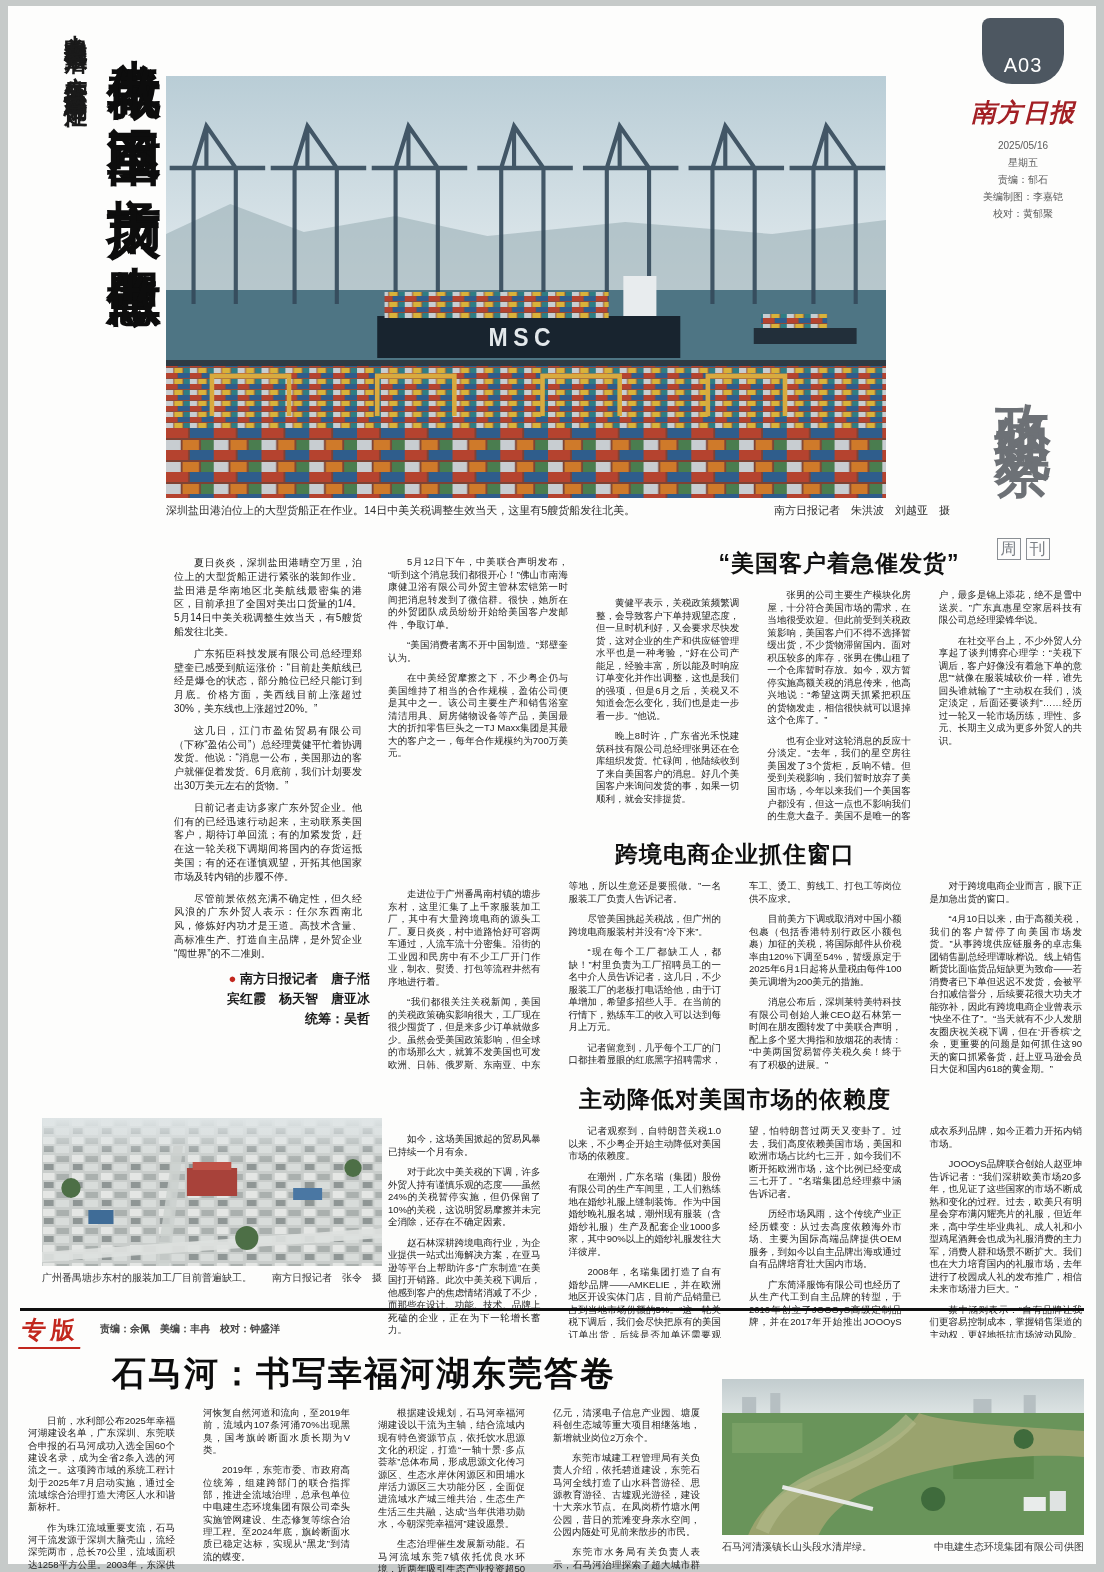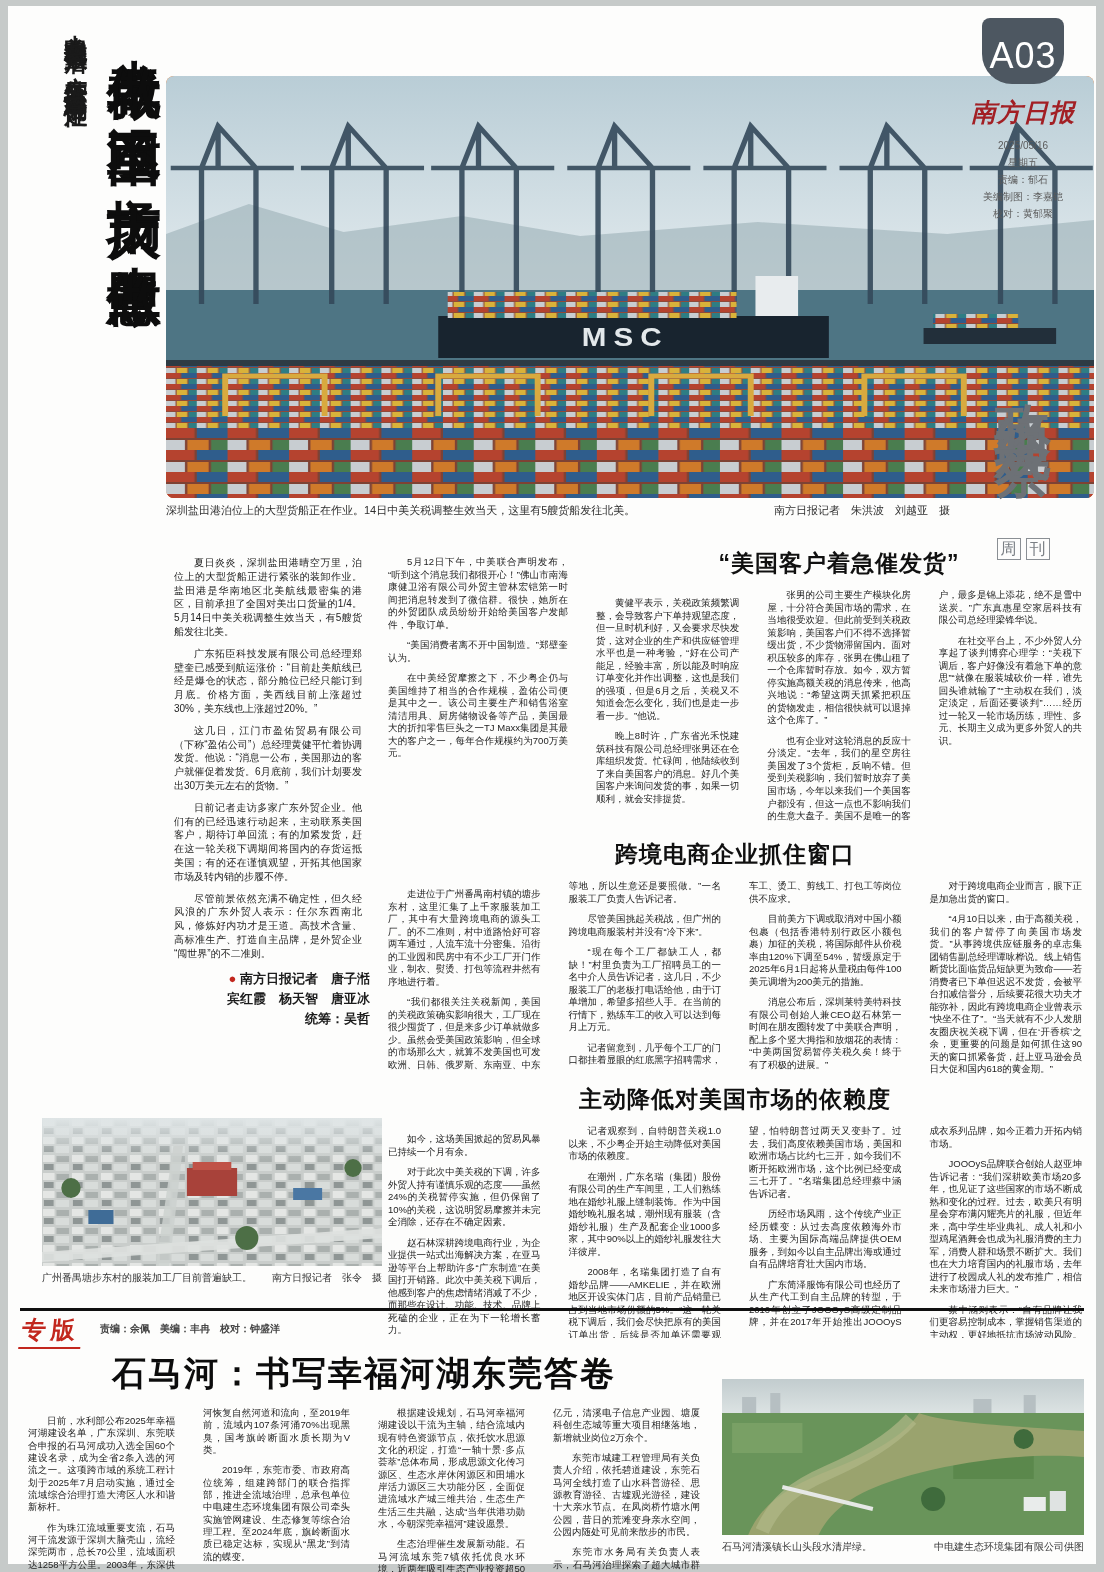--- a/index.html
+++ b/index.html
@@ -16,33 +16,33 @@
     writing-mode:vertical-rl;text-orientation:upright;overflow:hidden;
   }
   .head-main{
     font-size:54px;font-weight:900;color:#0d0d0d;line-height:1.18;
     letter-spacing:3px;margin-left:12px;
   }
   .head-kicker{
     font-size:23px;font-weight:700;color:#1a1a1a;line-height:1.3;letter-spacing:2px;
   }
   
-  .z-photo{position:absolute;left:166px;top:76px;width:928px;height:422px;overflow:hidden;background:#f97316;border-radius:8px;}
+  .z-photo{position:absolute;left:166px;top:76px;width:720px;height:422px;overflow:hidden;background:#f97316;}
   .z-photo svg{display:block;width:100%;height:100%;}
   .z-caption{
     position:absolute;left:166px;top:503px;width:784px;
     display:flex;justify-content:space-between;align-items:flex-start;
     font-size:11px;color:#2f2f2f;
   }
   
   .z-sidebar{position:absolute;left:956px;top:14px;width:134px;text-align:center;}
   .badge{
     width:82px;height:66px;margin:4px auto 0;background:#4d5761;color:#fff;
     border-radius:8px 8px 30px 30px;display:flex;align-items:flex-end;justify-content:center;
-    font-size:36px;letter-spacing:1px;padding-bottom:7px;box-sizing:border-box;
+    font-size:20px;letter-spacing:1px;padding-bottom:7px;box-sizing:border-box;
   }
   .masthead{
     margin-top:12px;font-family:"Liberation Serif","DejaVu Serif",serif;
     font-style:italic;font-weight:900;font-size:25px;color:#a21f24;letter-spacing:1px;
   }
   .dateblock{margin-top:8px;font-size:10px;line-height:1.7;color:#5a5a5a;}
   .side-title{
     writing-mode:vertical-rl;text-orientation:upright;margin:16px auto 0;
     font-family:"Liberation Serif","DejaVu Serif",serif;font-weight:700;
     font-size:56px;color:#6d7176;letter-spacing:12px;line-height:1;height:290px;
@@ -216,21 +216,21 @@
           <p>晚上8时许，广东省光禾悦建筑科技有限公司总经理张男还在仓库组织发货。忙碌间，他陆续收到了来自美国客户的消息。好几个美国客户来询问发货的事，如果一切顺利，就会安排提货。</p>
           <p>张男的公司主要生产模块化房屋，十分符合美国市场的需求，在当地很受欢迎。但此前受到关税政策影响，美国客户们不得不选择暂缓出货，不少货物滞留国内。面对积压较多的库存，张男在佛山租了一个仓库暂时存放。如今，双方暂停实施高额关税的消息传来，他高兴地说：“希望这两天抓紧把积压的货物发走，相信很快就可以退掉这个仓库了。”</p>
           <p>也有企业对这轮消息的反应十分淡定。“去年，我们的星空房往美国发了3个货柜，反响不错。但受到关税影响，我们暂时放弃了美国市场，今年以来我们一个美国客户都没有，但这一点也不影响我们的生意大盘子。美国不是唯一的客户，最多是锦上添花，绝不是雪中送炭。”广东真惠星空家居科技有限公司总经理梁锋华说。</p>
           <p>在社交平台上，不少外贸人分享起了谈判博弈心理学：“关税下调后，客户好像没有着急下单的意思”“就像在服装城砍价一样，谁先回头谁就输了”“主动权在我们，淡定淡定，后面还要谈判”……经历过一轮又一轮市场历练，理性、多元、长期主义成为更多外贸人的共识。</p>
         </div>
     </div>
   </div>
   <div class="sec sec2">
     <h3>跨境电商企业抓住窗口</h3>
     <div class="colsN">
-        <p>走进位于广州番禺南村镇的塘步东村，这里汇集了上千家服装加工厂，其中有大量跨境电商的源头工厂。的不二准则，村中道路恰好可容两车通过，人流车流十分密集。沿街的工业园和民房中有不少工厂开门作业，制衣、熨烫、打包等流程井然有序地进行着。</p>
+        <p>走进位于广州番禺南村镇的塘步东村，这里汇集了上千家服装加工厂，其中有大量跨境电商的源头工厂。夏日炎炎，村中道路恰好可容两车通过，人流车流十分密集。沿街的工业园和民房中有不少工厂开门作业，制衣、熨烫、打包等流程井然有序地进行着。</p>
         <p>“我们都很关注关税新闻，美国的关税政策确实影响很大，工厂现在很少囤货了，但是来多少订单就做多少。虽然会受美国政策影响，但全球的市场那么大，就算不发美国也可发欧洲、日韩、俄罗斯、东南亚、中东等地，所以生意还是要照做。”一名服装工厂负责人告诉记者。</p>
         <p>尽管美国挑起关税战，但广州的跨境电商服装村并没有“冷下来”。</p>
         <p>“现在每个工厂都缺工人，都缺！”村里负责为工厂招聘员工的一名中介人员告诉记者，这几日，不少服装工厂的老板打电话给他，由于订单增加，希望多招些人手。在当前的行情下，熟练车工的收入可以达到每月上万元。</p>
         <p>记者留意到，几乎每个工厂的门口都挂着显眼的红底黑字招聘需求，车工、烫工、剪线工、打包工等岗位供不应求。</p>
         <p>目前美方下调或取消对中国小额包裹（包括香港特别行政区小额包裹）加征的关税，将国际邮件从价税率由120%下调至54%，暂缓原定于2025年6月1日起将从量税由每件100美元调增为200美元的措施。</p>
         <p>消息公布后，深圳莱特美特科技有限公司创始人兼CEO赵石林第一时间在朋友圈转发了中美联合声明，配上多个竖大拇指和放烟花的表情：“中美两国贸易暂停关税久矣！终于有了积极的进展。”</p>
         <p>对于跨境电商企业而言，眼下正是加急出货的窗口。</p>
         <p>“4月10日以来，由于高额关税，我们的客户暂停了向美国市场发货。”从事跨境供应链服务的卓志集团销售副总经理谭咏桦说。线上销售断货比面临货品短缺更为致命——若消费者已下单但迟迟不发货，会被平台扣减信誉分，后续要花很大功夫才能弥补，因此有跨境电商企业曾表示“快坐不住了”。“当天就有不少人发朋友圈庆祝关税下调，但在‘开香槟’之余，更重要的问题是如何抓住这90天的窗口抓紧备货，赶上亚马逊会员日大促和国内618的黄金期。”</p>
       </div>
   </div>

